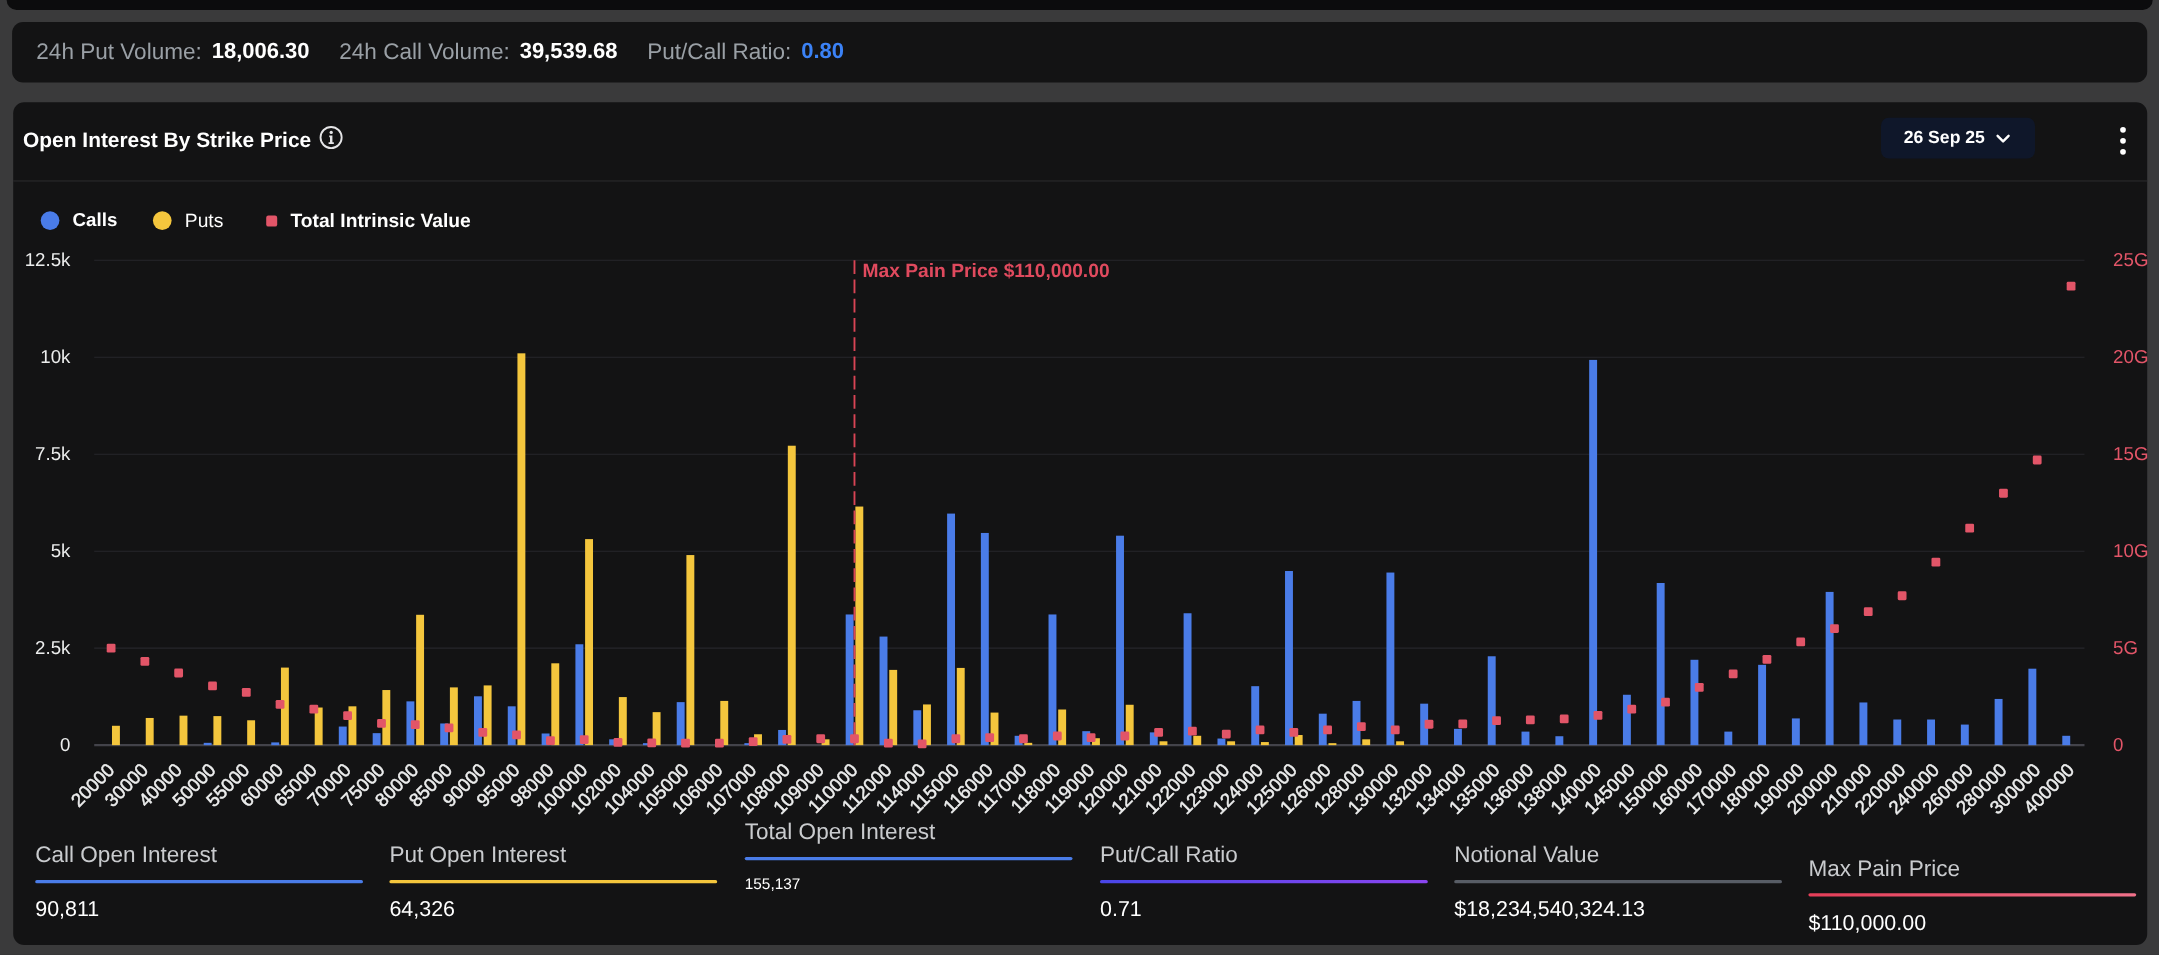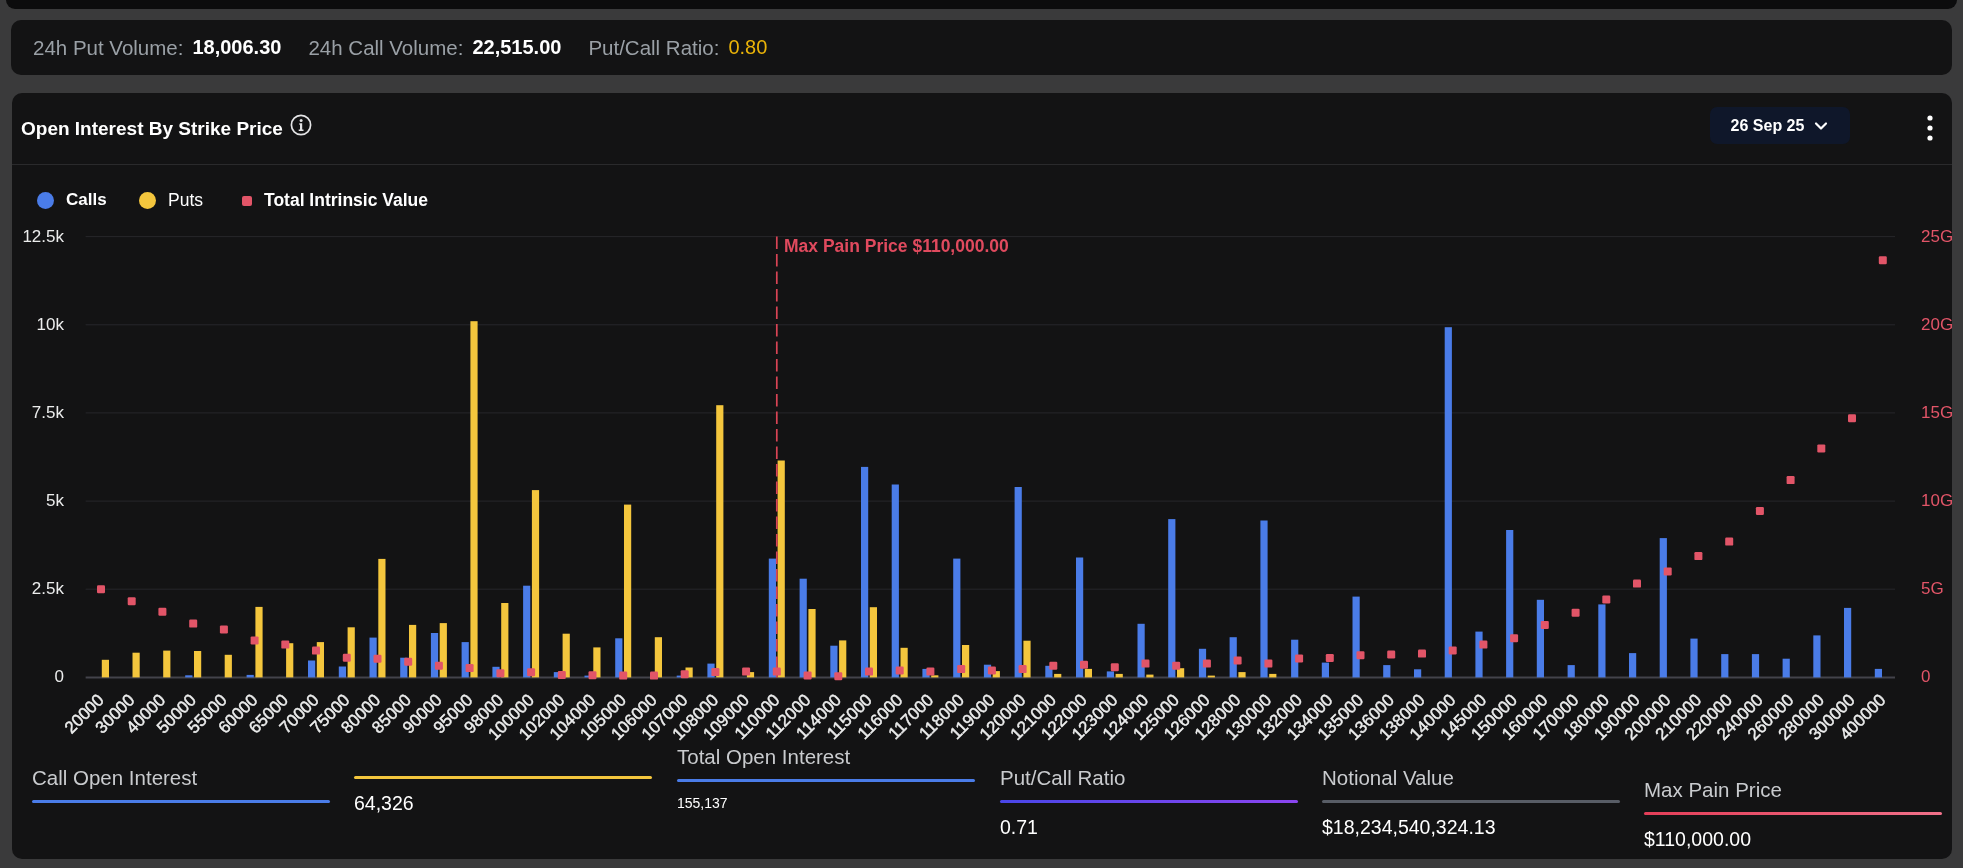--- a/index.html
+++ b/index.html
@@ -11,25 +11,25 @@
 <div style="position:absolute;left:6px;top:0;width:1951px;height:9px;background:#0c0c0d;border-radius:0 0 10px 10px;"></div>
 
 <div class="card" style="left:11px;top:20px;width:1941px;height:55px;">
   <div style="position:absolute;left:22px;top:0;height:55px;display:flex;align-items:center;font-size:20.5px;color:#9aa0a6;white-space:nowrap;">
     <span>24h Put Volume:</span>
       <span style="width:9px;"></span>
       <span style="color:#fff;font-weight:bold;font-size:20px;">18,006.30</span>
     <span style="width:27px;"></span>
     <span>24h Call Volume:</span>
       <span style="width:9px;"></span>
-      <span style="color:#fff;font-weight:bold;font-size:20px;">22,515.00</span>
+      <span style="color:#fff;font-weight:bold;font-size:20px;">39,539.68</span>
     <span style="width:27px;"></span>
     <span>Put/Call Ratio:</span>
       <span style="width:9px;"></span>
-      <span style="color:#eab308;font-weight:normal;font-size:20px;">0.80</span>
+      <span style="color:#3b82f6;font-weight:bold;font-size:20px;">0.80</span>
   </div>
 </div>
 
 <div class="card" style="left:12px;top:93px;width:1940px;height:766px;"></div>
 
 <div style="position:absolute;left:21px;top:118px;font-size:19px;font-weight:bold;color:#fff;">Open Interest By Strike Price</div>
 <svg style="position:absolute;left:290px;top:114px;" width="22" height="22" viewBox="0 0 22 22">
   <circle cx="11" cy="11" r="9.6" fill="none" stroke="#e4e4e6" stroke-width="1.7"></circle>
   <circle cx="11.1" cy="6.4" r="1.5" fill="#e4e4e6"></circle>
   <path d="M9.3 9.2 L12.2 9.2 L12.2 15.4 L13.5 15.4 L13.5 16.9 L8.7 16.9 L8.7 15.4 L10 15.4 L10 10.7 L9.3 10.7 Z" fill="#e4e4e6"></path>
@@ -283,22 +283,24 @@
 <text transform="translate(1794.6,701) rotate(-45)" text-anchor="end" font-size="17" fill="#eceded" stroke="#eceded" stroke-width="0.45">260000</text>
 <text transform="translate(1825.3,701) rotate(-45)" text-anchor="end" font-size="17" fill="#eceded" stroke="#eceded" stroke-width="0.45">280000</text>
 <text transform="translate(1856.0,701) rotate(-45)" text-anchor="end" font-size="17" fill="#eceded" stroke="#eceded" stroke-width="0.45">300000</text>
 <text transform="translate(1886.8,701) rotate(-45)" text-anchor="end" font-size="17" fill="#eceded" stroke="#eceded" stroke-width="0.45">400000</text>
 <text x="784" y="252" font-size="17.5" font-weight="bold" fill="#e04a5e">Max Pain Price $110,000.00</text>
 </svg>
 
 <div style="position:absolute;left:32px;top:766px;width:298px;">
 <div style="font-size:20.5px;color:#c9cbce;">Call Open Interest</div>
 <div style="height:3px;margin-top:10px;border-radius:2px;background:#4a7ce8"></div>
+<div style="font-size:19.5px;color:#fff;margin-top:13px;">90,811</div>
 </div>
 <div style="position:absolute;left:354px;top:766px;width:298px;">
+<div style="font-size:20.5px;color:#c9cbce;">Put Open Interest</div>
 <div style="height:3px;margin-top:10px;border-radius:2px;background:#f4c63d"></div>
 <div style="font-size:19.5px;color:#fff;margin-top:13px;">64,326</div>
 </div>
 <div style="position:absolute;left:677px;top:745px;width:298px;">
 <div style="font-size:20.5px;color:#c9cbce;">Total Open Interest</div>
 <div style="height:3px;margin-top:10px;border-radius:2px;background:#4a7ce8"></div>
 <div style="font-size:14px;color:#fff;margin-top:13px;">155,137</div>
 </div>
 <div style="position:absolute;left:1000px;top:766px;width:298px;">
 <div style="font-size:20.5px;color:#c9cbce;">Put/Call Ratio</div>

